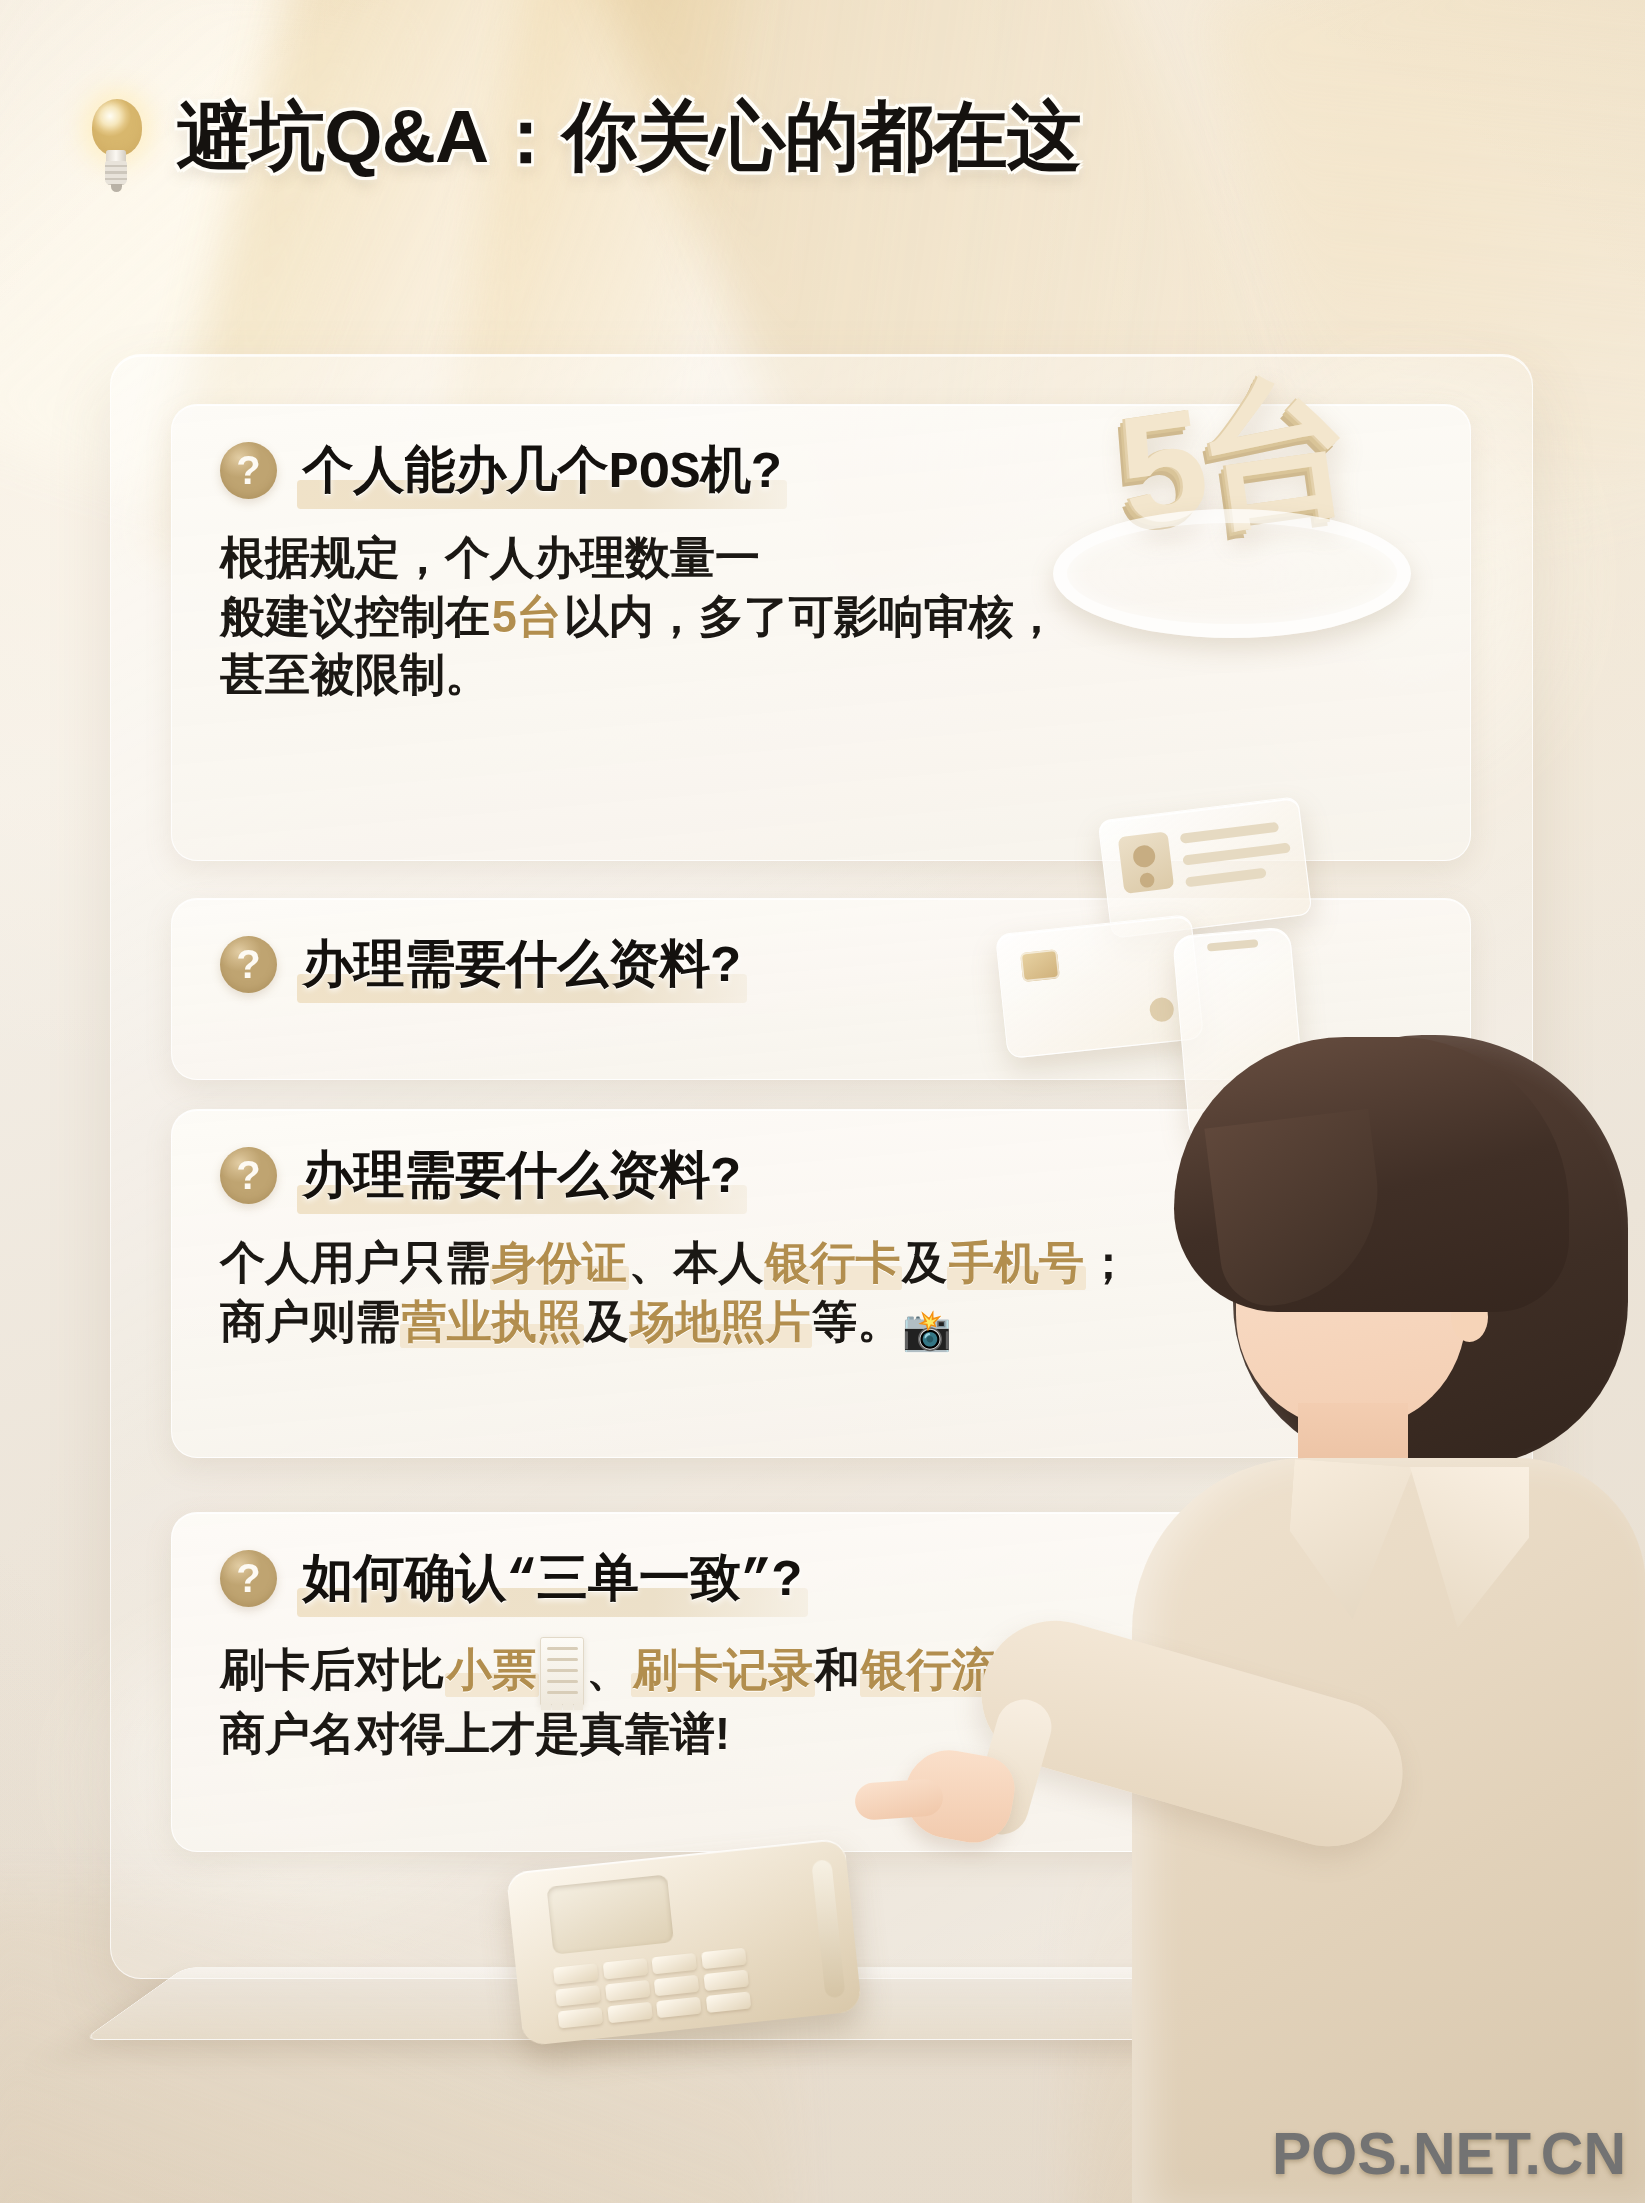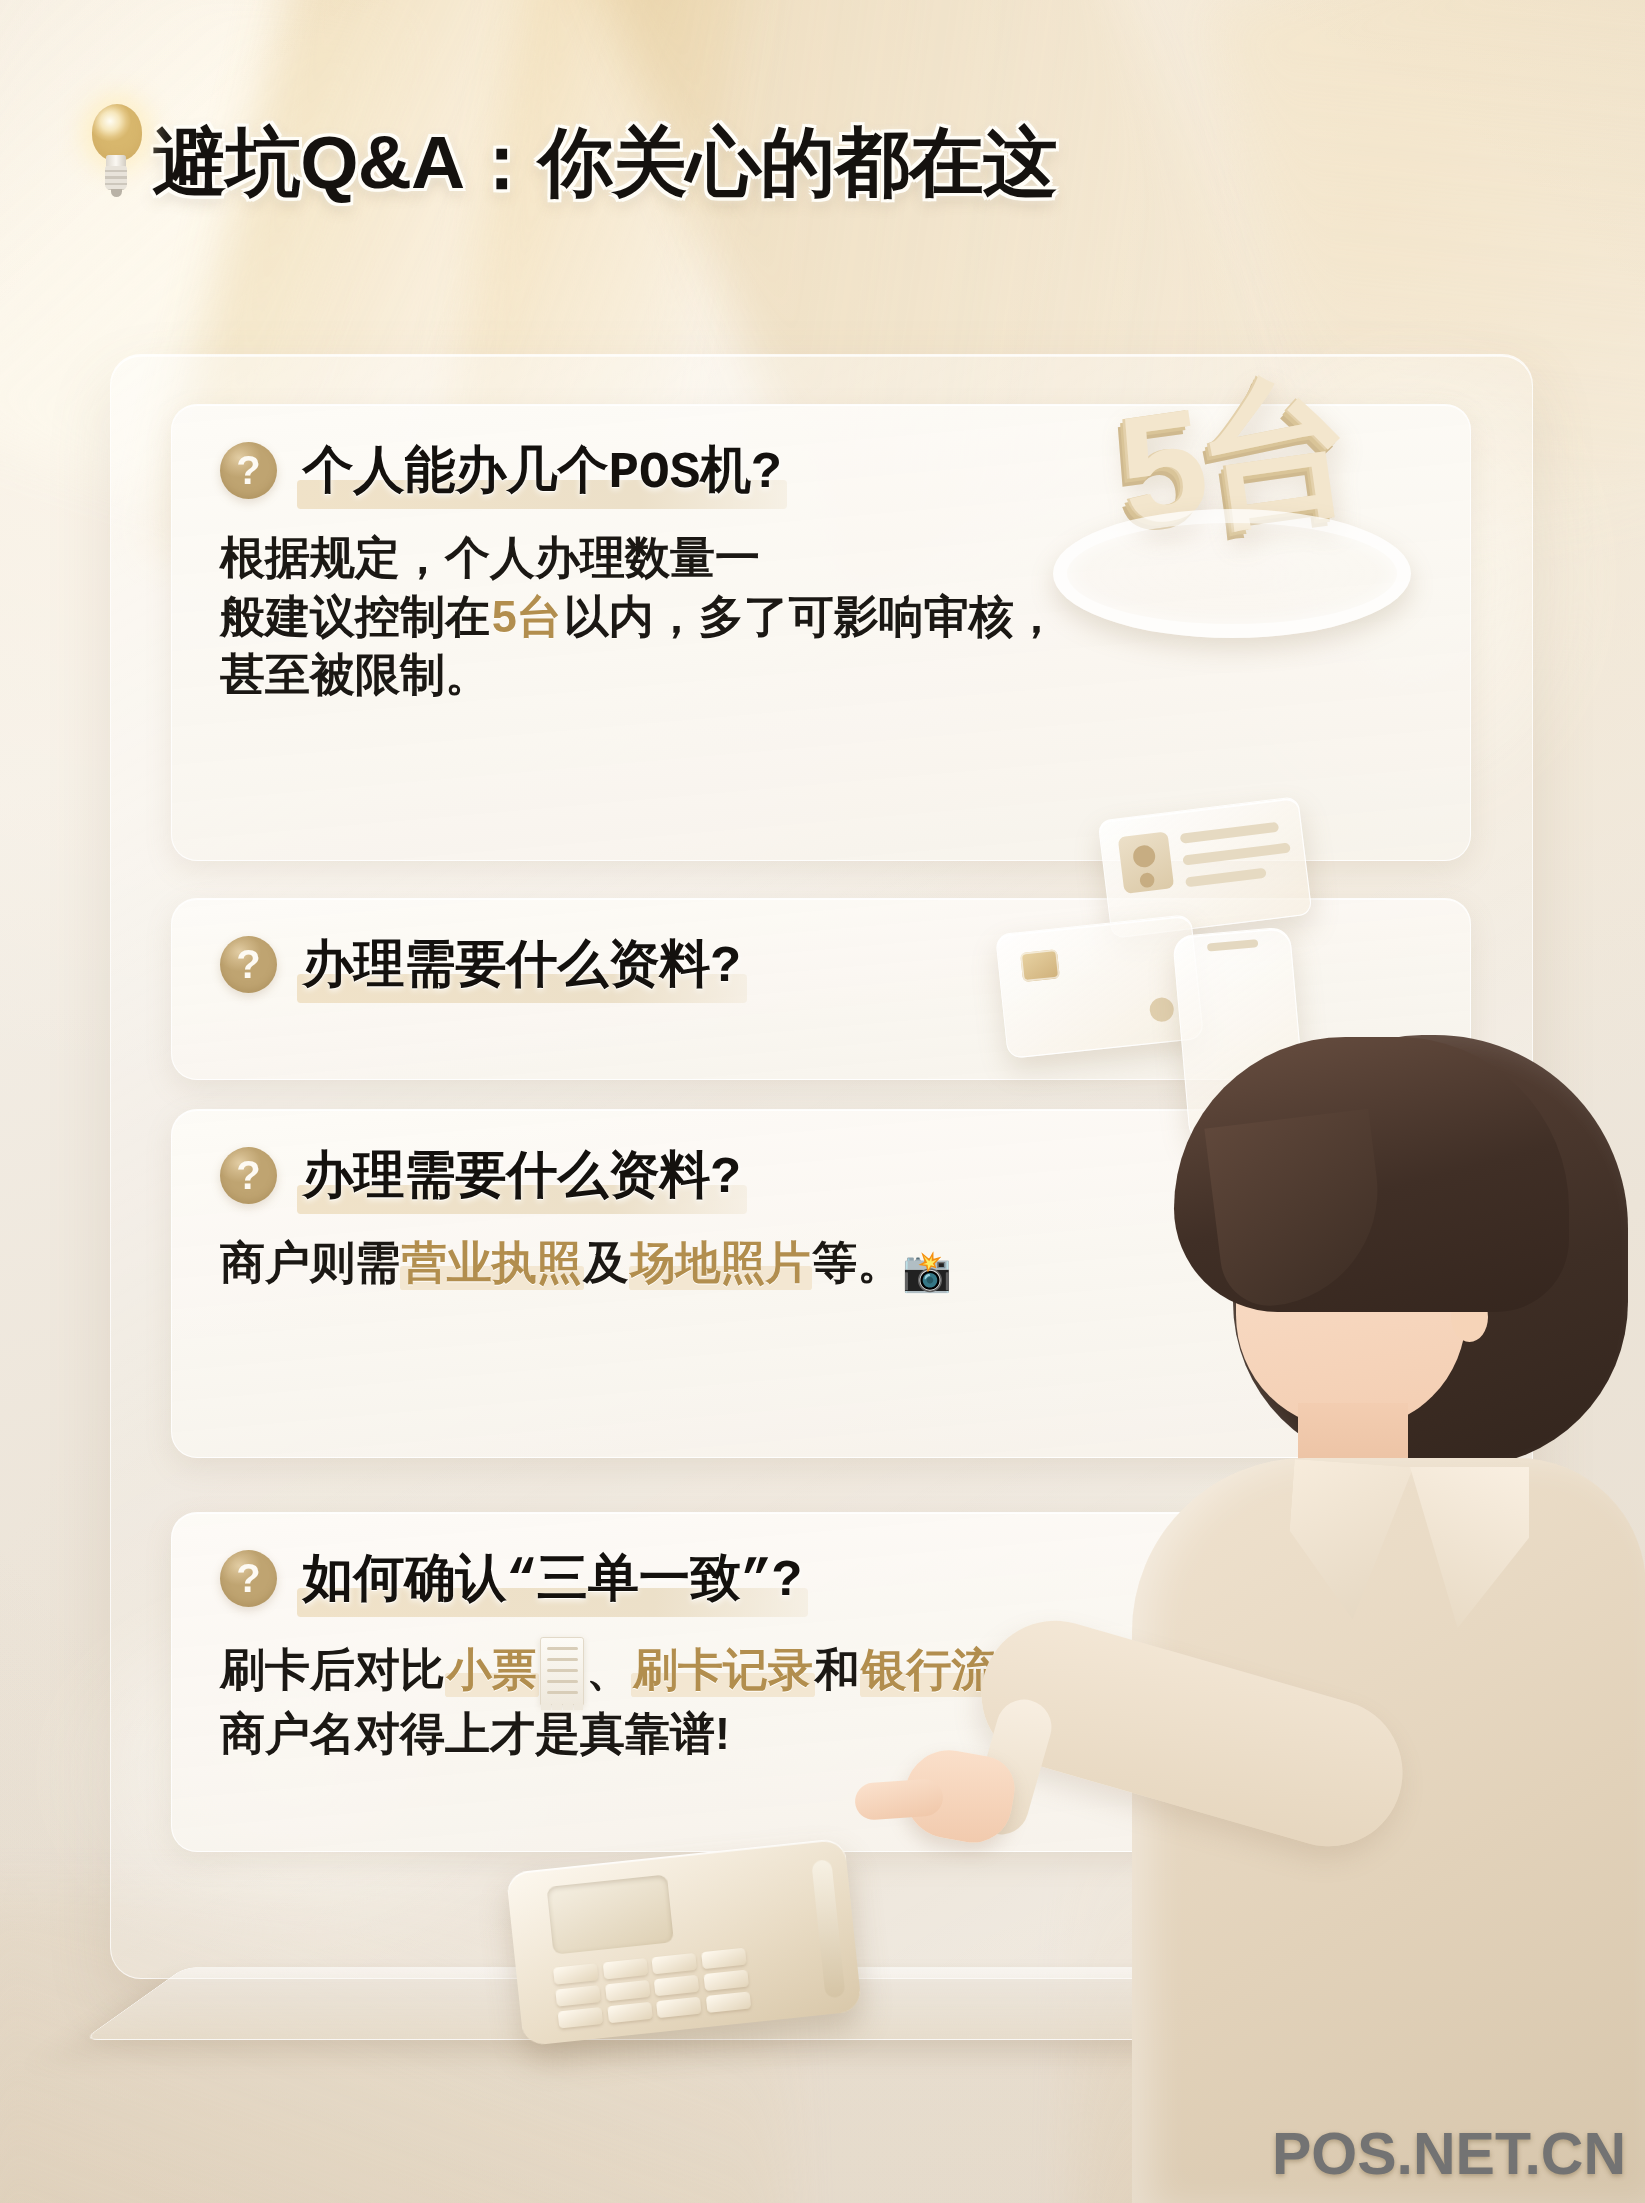--- a/index.html
+++ b/index.html
@@ -43,21 +43,21 @@
   #bg .s8{ left:-37px; bottom:-73px; width:826px; height:386px;
            background:linear-gradient(20deg,rgba(226,206,176,.55),rgba(255,250,240,0));}
   #bg .s9{ right:-73px; bottom:-55px; width:643px; height:478px;
            background:linear-gradient(330deg,rgba(222,198,162,.6),rgba(255,250,240,0));}
   #bg .vig{ position:absolute; inset:0;
            background:radial-gradient(130% 95% at 50% 42%,rgba(255,255,255,0) 48%,rgba(150,128,100,.18) 100%);}
 
   
   #title-row{
     position:absolute; left:88px; top:99px; width:1038px; height:101px;
-    display:flex; align-items:flex-end; gap:7px; z-index:7;
+    display:flex; align-items:flex-start; gap:31px; z-index:7;
   }
   #bulb{ width:57px; height:96px; position:relative; flex:0 0 auto; }
   #bulb .glass{
     position:absolute; left:3.7px; top:0; width:50px; height:57px; border-radius:50% 50% 46% 46%;
     background:radial-gradient(42% 36% at 36% 30%,#fffdf3 0%,#f6e7bd 45%,#e3c684 78%,#d8b76d 100%);
     box-shadow:0 0 24px 9.2px rgba(255,238,188,.75), inset 0 -5.5px 9.2px rgba(190,150,80,.25);
   }
   #bulb .neck{
     position:absolute; left:18.4px; top:51px; width:20px; height:13px;
     background:linear-gradient(90deg,#ddd7cd,#fbf8f2,#d3cdc2); border-radius:2.8px;
@@ -357,20 +357,21 @@
     <div class="q-text">办理需要什么资料?</div>
   </div>
 </div>
 
 <div class="card" id="card-3">
   <div class="q-row">
     <div class="q-mark">?</div>
     <div class="q-text">办理需要什么资料?</div>
   </div>
   <div class="a-text">
+    <div><span>个人用户只需</span><span class="hl bgd">身份证</span><span>、本人</span><span class="hl bgd">银行卡</span><span>及</span><span class="hl bgd">手机号</span><span>；</span></div>
     <div><span>商户则需</span><span class="hl bgd">营业执照</span><span>及</span><span class="hl bgd">场地照片</span><span>等。</span><span class="cam">📸</span></div>
   </div>
 </div>
 
 <div class="card" id="card-4">
   <div class="q-row">
     <div class="q-mark">?</div>
     <div class="q-text">如何确认“三单一致”?</div>
   </div>
   <div class="a-text">

